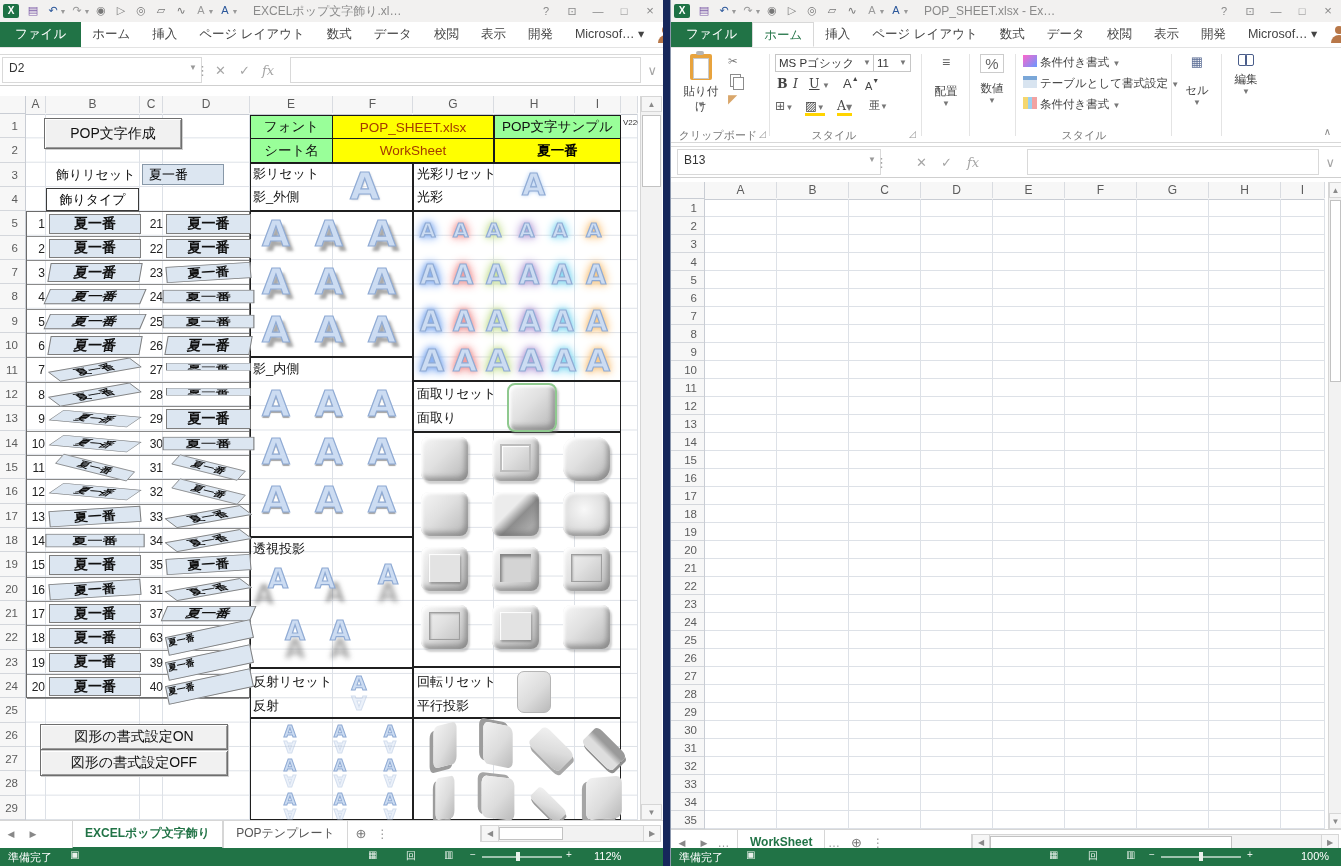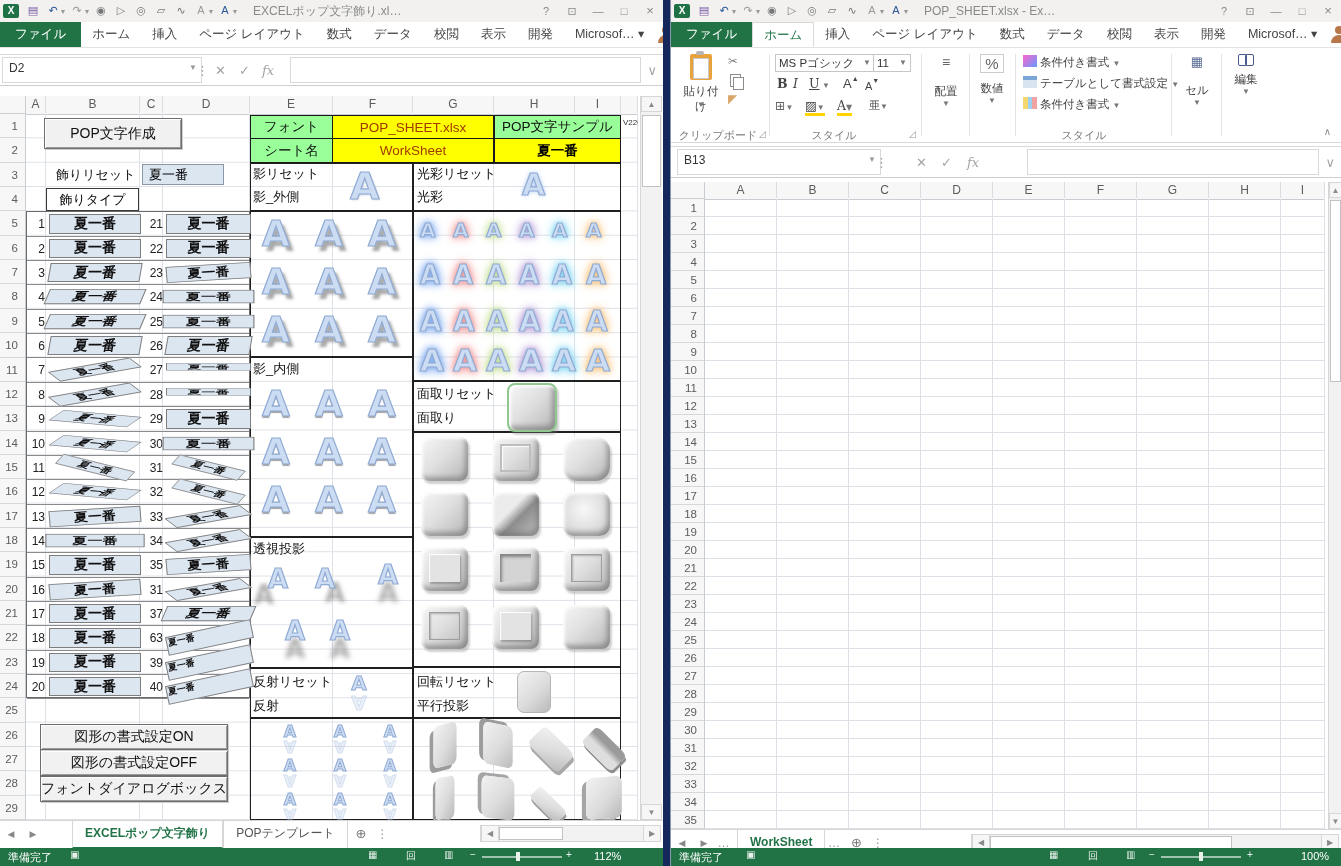--- a/index.html
+++ b/index.html
@@ -402,21 +402,20 @@
         </div>
         <div class="drow" style="top: 462.65px; height: 24.35px;">
           <div class="dnum" style="left: 0px; width: 18px;">20</div>
           <div class="dcell v0" style="left: 22px; width: 90px;">夏一番</div>
           <div class="dnum" style="left: 114px; width: 22px;">40</div>
           <div class="dcell v8" style="left: 139px; width: 83px;">夏一番</div>
         </div>
       </div>
       <div class="xbtn" style="left: 40px; top: 654px; width: 186px; height: 24px;">図形の書式設定OFF</div>
       <div class="xbtn" style="left: 40px; top: 628px; width: 186px; height: 24px;">図形の書式設定ON</div>
-      <div class="xbtn" style="left: 40px; top: 680px; width: 186px; height: 24px;">フォントダイアログボックス</div>
       <div class="aletter a-plain" style="left: 350px; top: 71px; font-size: 38px;">A</div>
       <div class="aletter a-plain" style="left: 522px; top: 74px; font-size: 30px; text-shadow: rgb(168, 200, 240) 0px 0px 5px;">A</div>
       <div class="aletter a-outer" style="left: 262px; top: 120px; font-size: 36px;">A</div>
       <div class="aletter a-outer" style="left: 315px; top: 120px; font-size: 36px;">A</div>
       <div class="aletter a-outer" style="left: 368px; top: 120px; font-size: 36px;">A</div>
       <div class="aletter a-outer" style="left: 262px; top: 168px; font-size: 36px;">A</div>
       <div class="aletter a-outer" style="left: 315px; top: 168px; font-size: 36px;">A</div>
       <div class="aletter a-outer" style="left: 368px; top: 168px; font-size: 36px;">A</div>
       <div class="aletter a-outer" style="left: 262px; top: 216px; font-size: 36px;">A</div>
       <div class="aletter a-outer" style="left: 315px; top: 216px; font-size: 36px;">A</div>

